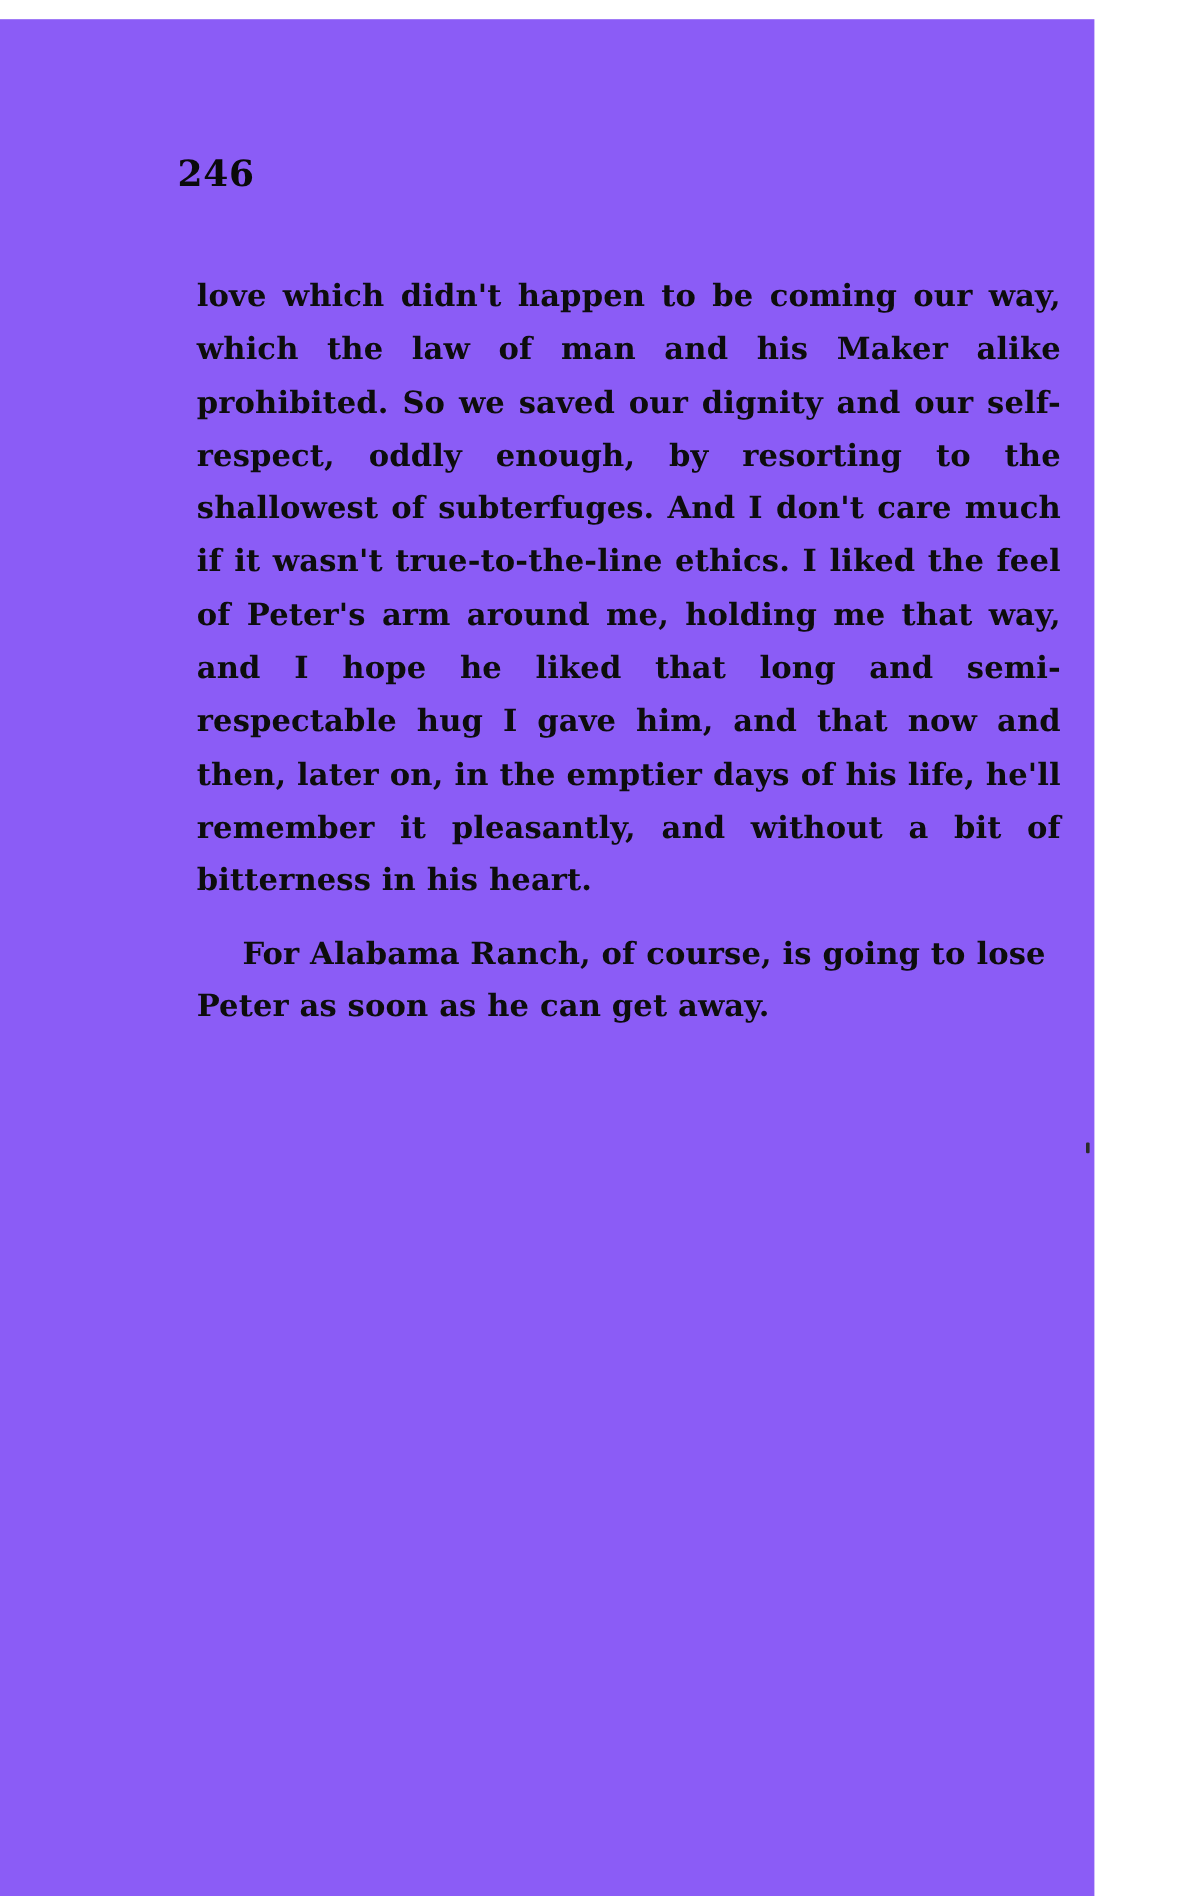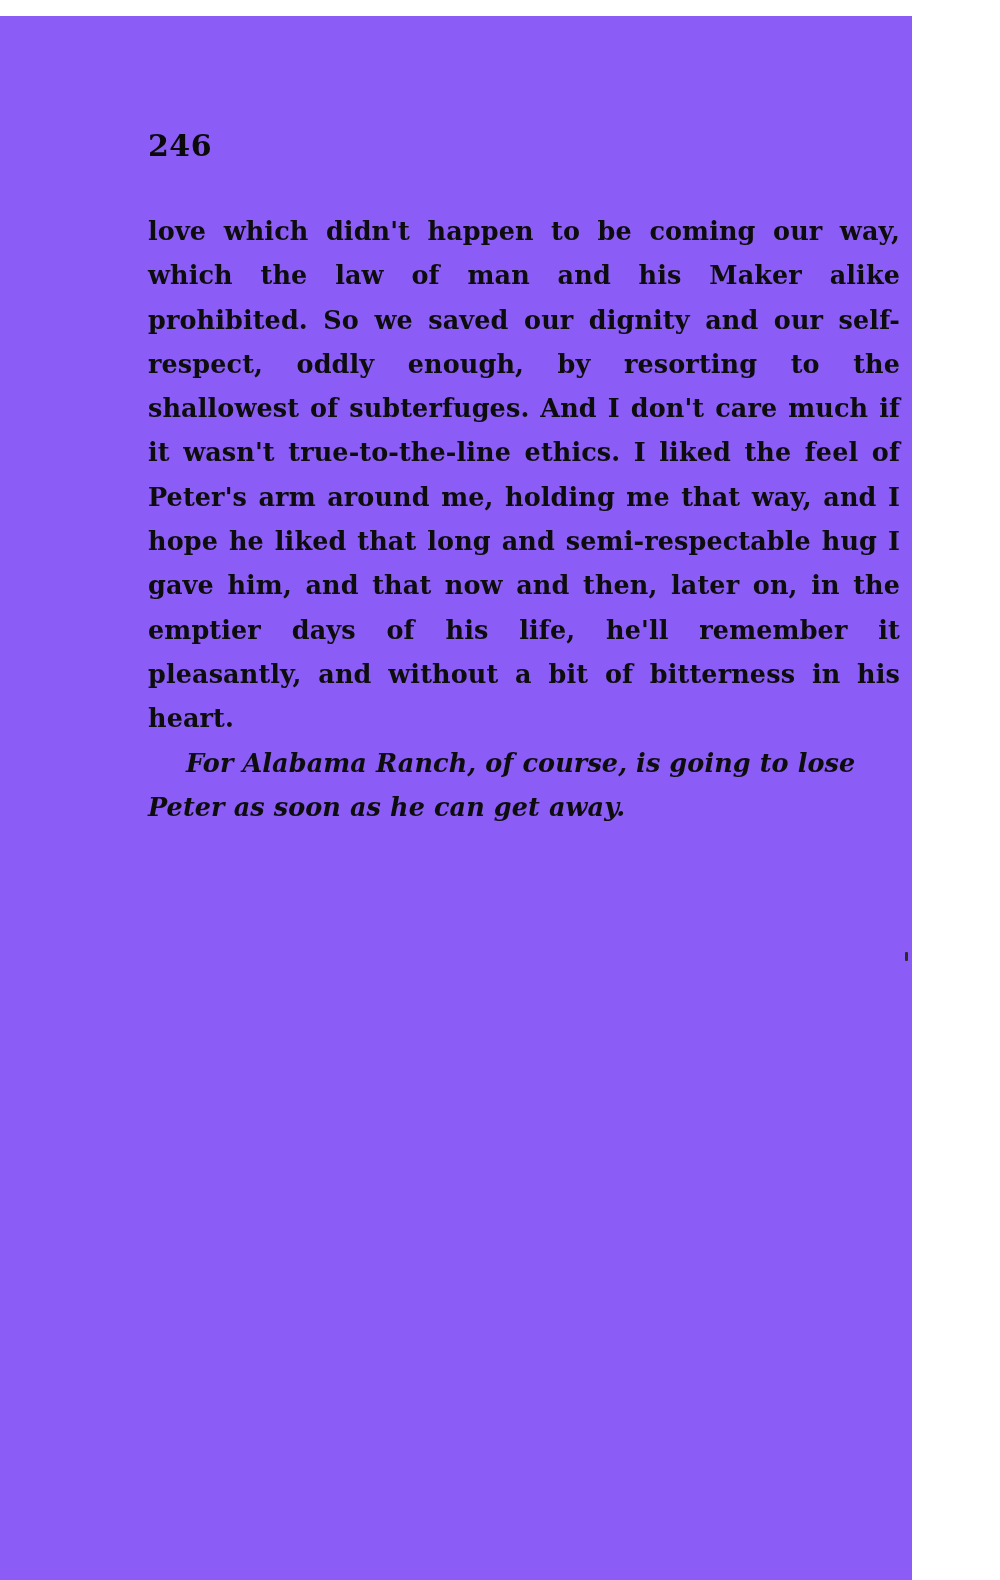--- a/index.html
+++ b/index.html
@@ -50,33 +50,32 @@
     letter-spacing: 2.2px;
     color: #0a0a0a;
   }
   .body-block {
     position: absolute;
     top: 193px;
     left: 148px;
     width: 752px;
   }
   p.para {
-    margin: 0;
+    margin: 16px;
     font-family: "DejaVu Serif", serif;
     font-weight: 700;
     font-size: 25.5px;
     line-height: 44.3px;
     text-align: justify;
     text-justify: inter-word;
     color: #0d0d0d;
     letter-spacing: 0.1px;
   }
   p.para.indent {
     text-indent: 38px;
-    font-style: italic;
   }
   p.para.last {
     text-align: left;
   }
   .speck {
     position: absolute;
     left: 905px;
     top: 936px;
     width: 3px;
     height: 9px;

